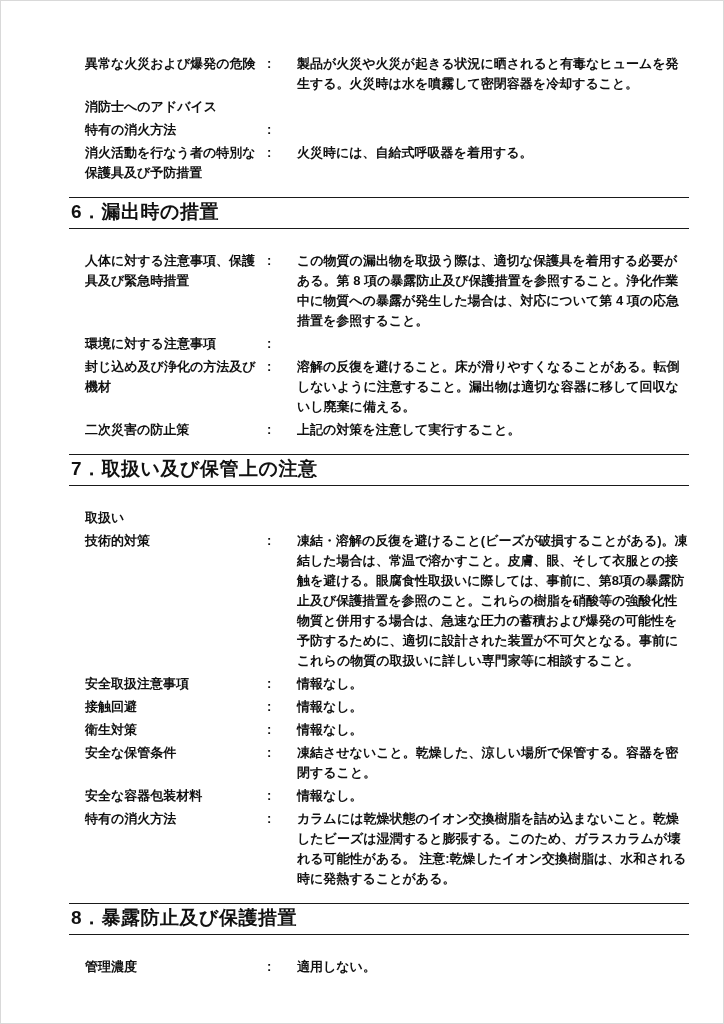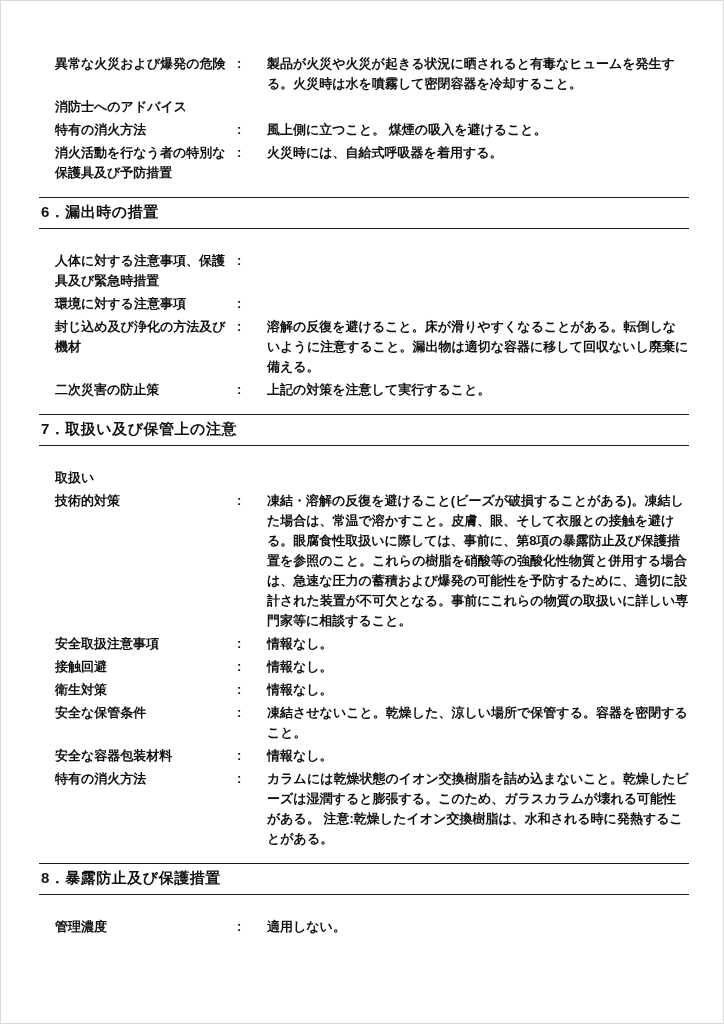--- a/index.html
+++ b/index.html
@@ -16,25 +16,25 @@
     overflow: hidden;
   }
   .page {
     position: absolute;
     inset: 0;
     background: #ffffff;
     border: 1px solid #d9d9d9;
     box-sizing: border-box;
     padding: 53px 34px 0 38px;
   }
-  section { display: block; }
+  section { display: block; margin-left: 30px; }
 
   
   .sec-heading {
-    font-size: 15px;
+    font-size: 19px;
     font-weight: 700;
     letter-spacing: 0.5px;
     margin: 14px 0 22px 0;
     padding: 4px 0 6px 2px;
     border-top: 1.5px solid #1a1a1a;
     border-bottom: 1.5px solid #1a1a1a;
     line-height: 20px;
   }
 
   
@@ -80,38 +80,38 @@
 
         <div class="row">
           <div class="label">消防士へのアドバイス</div>
           <div class="sep"></div>
           <div class="value"></div>
         </div>
 
         <div class="row">
           <div class="label">特有の消火方法</div>
           <div class="sep">:</div>
-          <div class="value">風上側に立つこと。 煤煙の吸入を避けること。</div>
         </div>
 
         <div class="row">
           <div class="label">消火活動を行なう者の特別な保護具及び予防措置</div>
           <div class="sep">:</div>
           <div class="value">火災時には、自給式呼吸器を着用する。</div>
         </div>
       </div>
   </section>
 
   <section>
     <h2 class="sec-heading">6．漏出時の措置</h2>
     <div class="rows">
 
         <div class="row">
           <div class="label">人体に対する注意事項、保護具及び緊急時措置</div>
           <div class="sep">:</div>
+          <div class="value">この物質の漏出物を取扱う際は、適切な保護具を着用する必要がある。第 8 項の暴露防止及び保護措置を参照すること。浄化作業中に物質への暴露が発生した場合は、対応について第 4 項の応急措置を参照すること。</div>
         </div>
 
         <div class="row">
           <div class="label">環境に対する注意事項</div>
           <div class="sep">:</div>
         </div>
 
         <div class="row">
           <div class="label">封じ込め及び浄化の方法及び機材</div>
           <div class="sep">:</div>

